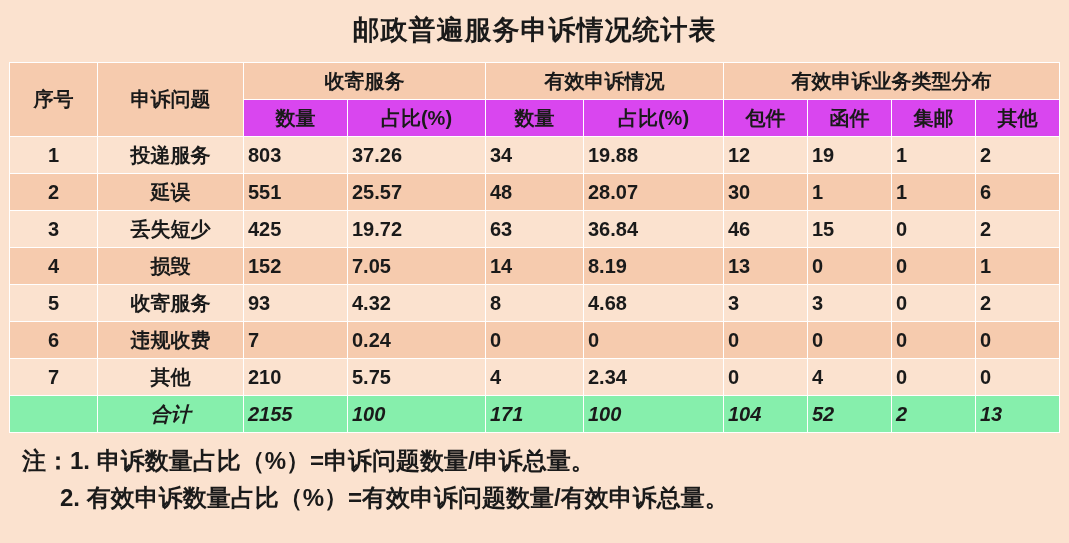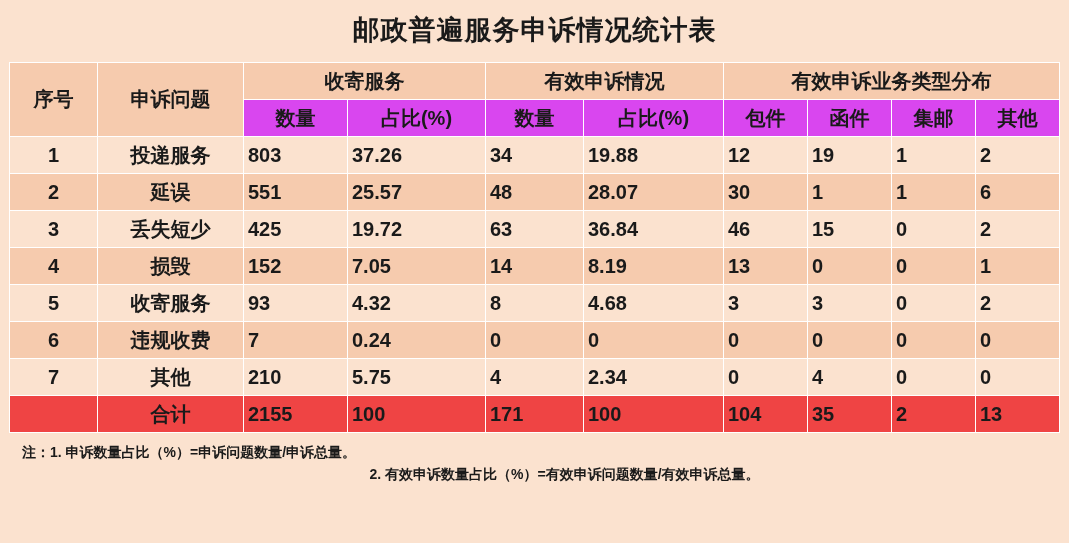--- a/index.html
+++ b/index.html
@@ -52,30 +52,30 @@
   .hdr-sub {
     background: #d946ef;
     text-align: center;
     font-size: 21px;
   }
   .row-a td { background: #fbe2cf; }
   .row-b td { background: #f6cbae; }
   .c-num { text-align: center; }
   .c-label { text-align: center; padding-left: 14px; }
   .c-val { text-align: left; padding-left: 12px; }
-  .total-row td { background: #ef4444; }
+  .total-row td { background: #86efac; font-style: italic; }
   .notes {
     margin: 9px 0 0 0;
     padding: 0 0 0 22px;
-    font-size: 14px;
+    font-size: 24px;
     color: #1a1a1a;
     font-weight: bold;
     line-height: 1.55;
   }
-  .note-line2 { padding-left: 38px; text-align: center; }
+  .note-line2 { padding-left: 38px; }
   
   col.c0 { width: 88px; }
   col.c1 { width: 146px; }
   col.c2 { width: 104px; }
   col.c3 { width: 138px; }
   col.c4 { width: 98px; }
   col.c5 { width: 140px; }
   col.c6 { width: 84px; }
   col.c7 { width: 84px; }
   col.c8 { width: 84px; }
@@ -206,21 +206,21 @@
         <td class="c-val">0</td>
       </tr>
       <tr class="total-row">
         <td class="c-num"></td>
         <td class="c-label">合计</td>
         <td class="c-val">2155</td>
         <td class="c-val">100</td>
         <td class="c-val">171</td>
         <td class="c-val">100</td>
         <td class="c-val">104</td>
-        <td class="c-val">35</td>
+        <td class="c-val">52</td>
         <td class="c-val">2</td>
         <td class="c-val">13</td>
       </tr>
     </tbody>
   </table>
 
   <div class="notes">
     <div>注：1. 申诉数量占比（%）=申诉问题数量/申诉总量。</div>
     <div class="note-line2">2. 有效申诉数量占比（%）=有效申诉问题数量/有效申诉总量。</div>
   </div>

